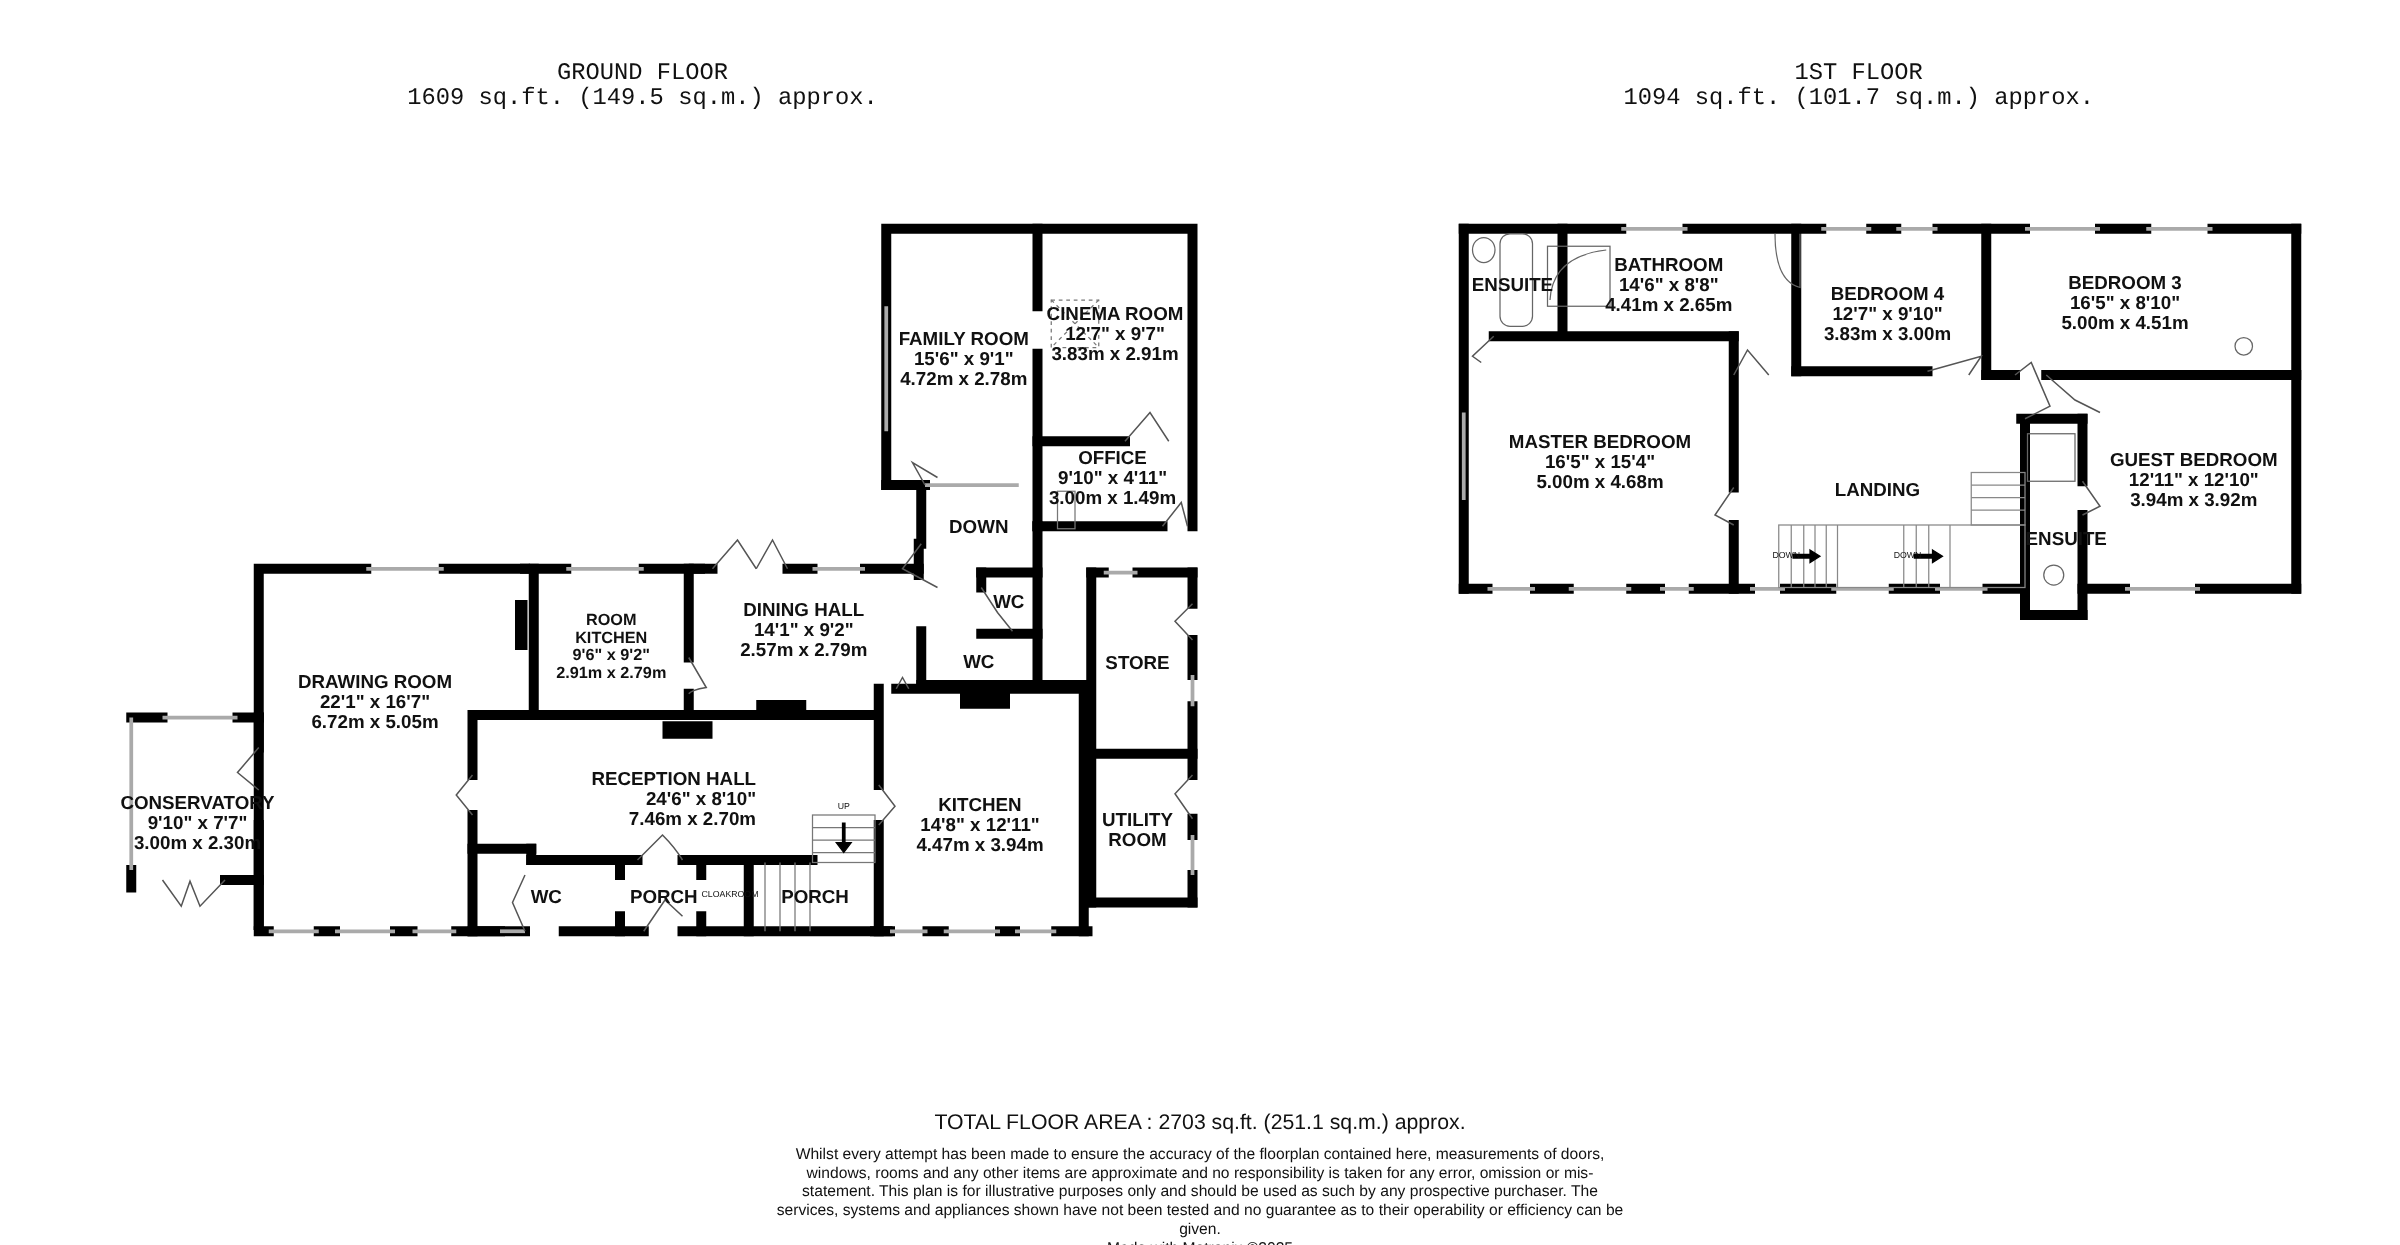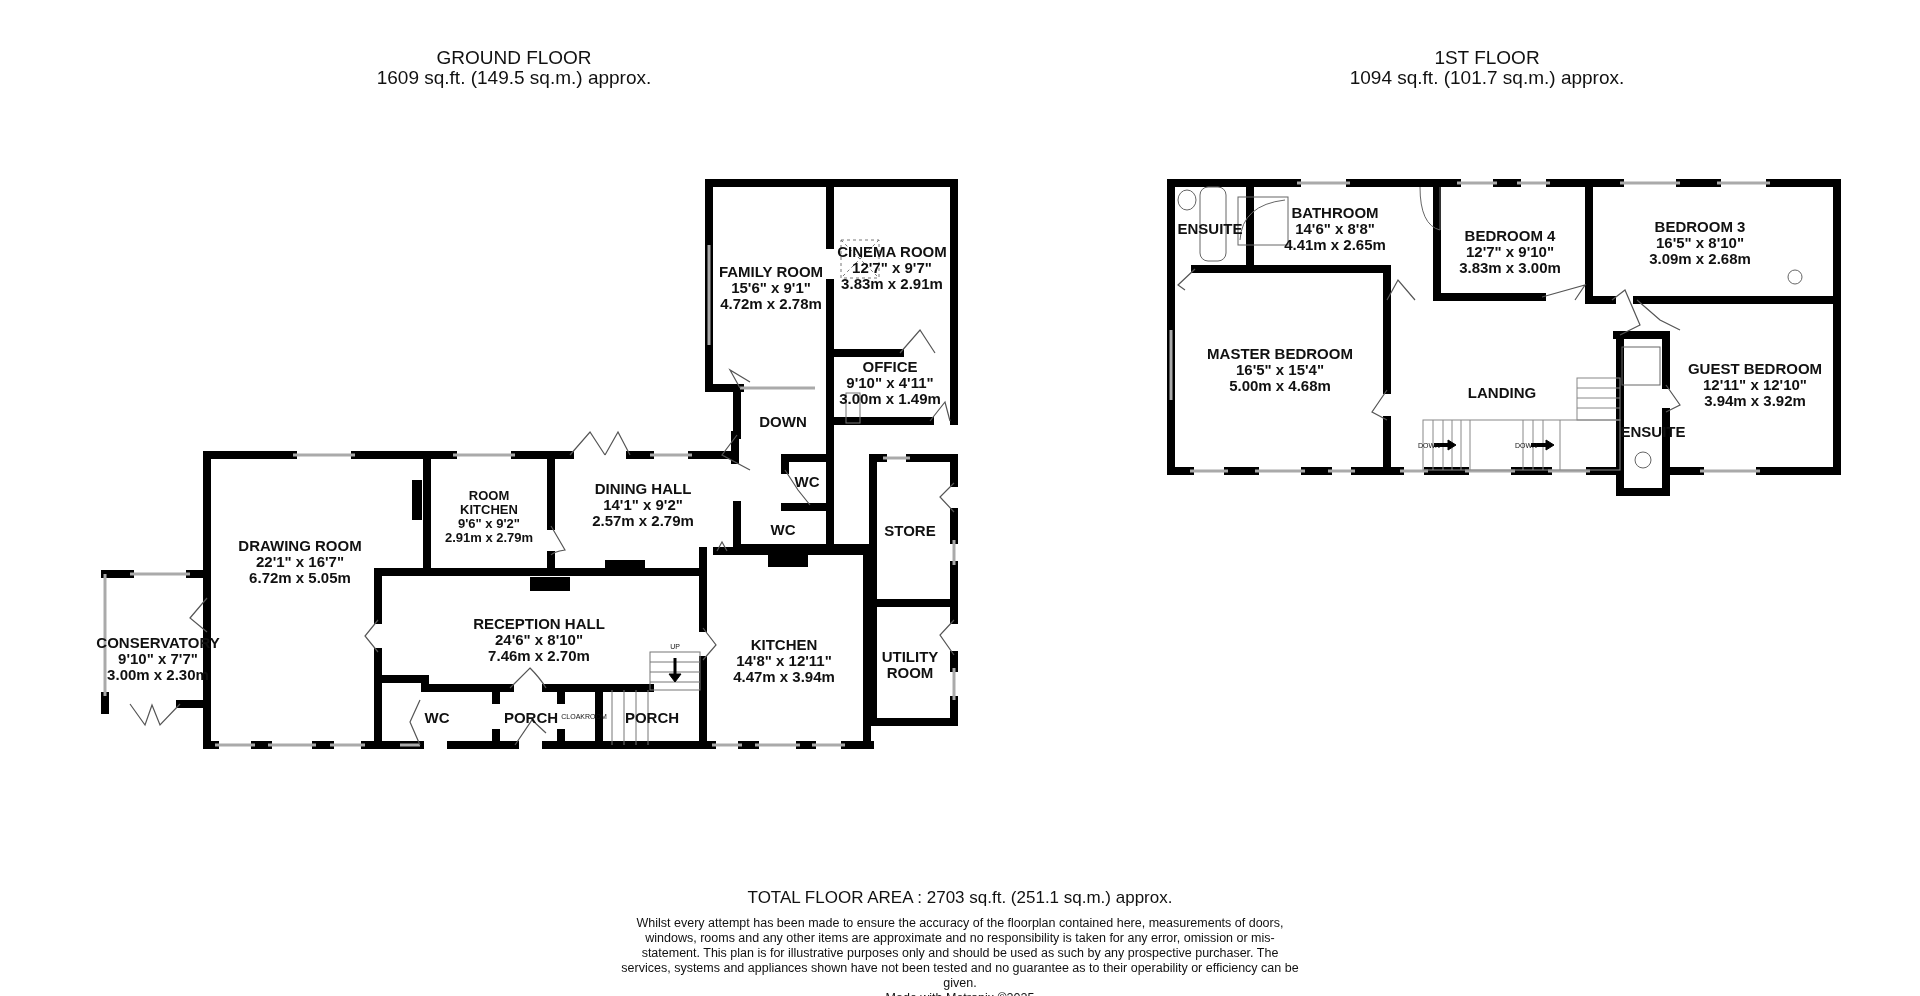--- a/index.html
+++ b/index.html
@@ -1,17 +1,17 @@
 <!DOCTYPE html>
 <html><head>
 <meta charset="utf-8">
 <style>
   html, body { margin:0; padding:0; background:#ffffff; }
   body { width:1920px; height:996px; position:relative; overflow:hidden; font-family:"Liberation Sans", sans-serif; color:#111; }
-  .title { position:absolute; text-align:center; font-size:19px; line-height:20px; transform:translateX(-50%); white-space:nowrap; font-family:Liberation Sans, sans-serif; }
+  .title { position:absolute; text-align:center; font-size:19px; line-height:20px; transform:translateX(-50%); white-space:nowrap; font-family:Liberation Mono, monospace; }
   .plan { position:absolute; left:0; top:0; }
   .room-label { position:absolute; transform:translate(-50%,-50%); text-align:center; font-weight:bold; font-size:15px; line-height:16px; white-space:nowrap; font-family:"Liberation Sans", sans-serif; }
   .room-label .name { display:block; }
   .room-label .imp, .room-label .met { display:block; }
   .room-label.small { font-size:13px; line-height:14px; }
   .tiny { position:absolute; font-size:7px; font-weight:normal; transform:translate(-50%,-50%); }
   .footer-total { position:absolute; left:50%; transform:translateX(-50%); top:888px; font-size:17px; white-space:nowrap; }
   .footer-disclaimer { position:absolute; left:50%; transform:translateX(-50%); top:916px; width:680px; text-align:center; font-size:12.5px; line-height:15px; }
 </style>
 </head>
@@ -305,21 +305,21 @@
   <span class="met">2.57m  x 2.79m</span>
 </div>
 <div class="room-label" style="left:910px; top:531px;">
   <span class="name">STORE</span>
 </div>
 <div class="room-label" style="left:158px; top:643px;margin-top:16px;">
   <span class="name">CONSERVATORY</span>
   <span class="imp">9'10"  x 7'7"</span>
   <span class="met">3.00m  x 2.30m</span>
 </div>
-<div class="room-label" style="left:539px; top:640px;">
+<div class="room-label" style="left:539px; top:640px;text-align:right;">
   <span class="name">RECEPTION HALL</span>
   <span class="imp">24'6"  x 8'10"</span>
   <span class="met">7.46m  x 2.70m</span>
 </div>
 <div class="room-label" style="left:784px; top:661px;">
   <span class="name">KITCHEN</span>
   <span class="imp">14'8"  x 12'11"</span>
   <span class="met">4.47m  x 3.94m</span>
 </div>
 <div class="room-label" style="left:910px; top:665px;">
@@ -347,21 +347,21 @@
   <span class="met">4.41m  x 2.65m</span>
 </div>
 <div class="room-label" style="left:1510px; top:252px;">
   <span class="name">BEDROOM 4</span>
   <span class="imp">12'7"  x 9'10"</span>
   <span class="met">3.83m  x 3.00m</span>
 </div>
 <div class="room-label" style="left:1700px; top:243px;">
   <span class="name">BEDROOM 3</span>
   <span class="imp">16'5"  x 8'10"</span>
-  <span class="met">3.09m  x 2.68m</span>
+  <span class="met">5.00m  x 4.51m</span>
 </div>
 <div class="room-label" style="left:1280px; top:370px;">
   <span class="name">MASTER BEDROOM</span>
   <span class="imp">16'5"  x 15'4"</span>
   <span class="met">5.00m  x 4.68m</span>
 </div>
 <div class="room-label" style="left:1502px; top:393px;">
   <span class="name">LANDING</span>
 </div>
 <div class="room-label" style="left:1755px; top:385px;">

